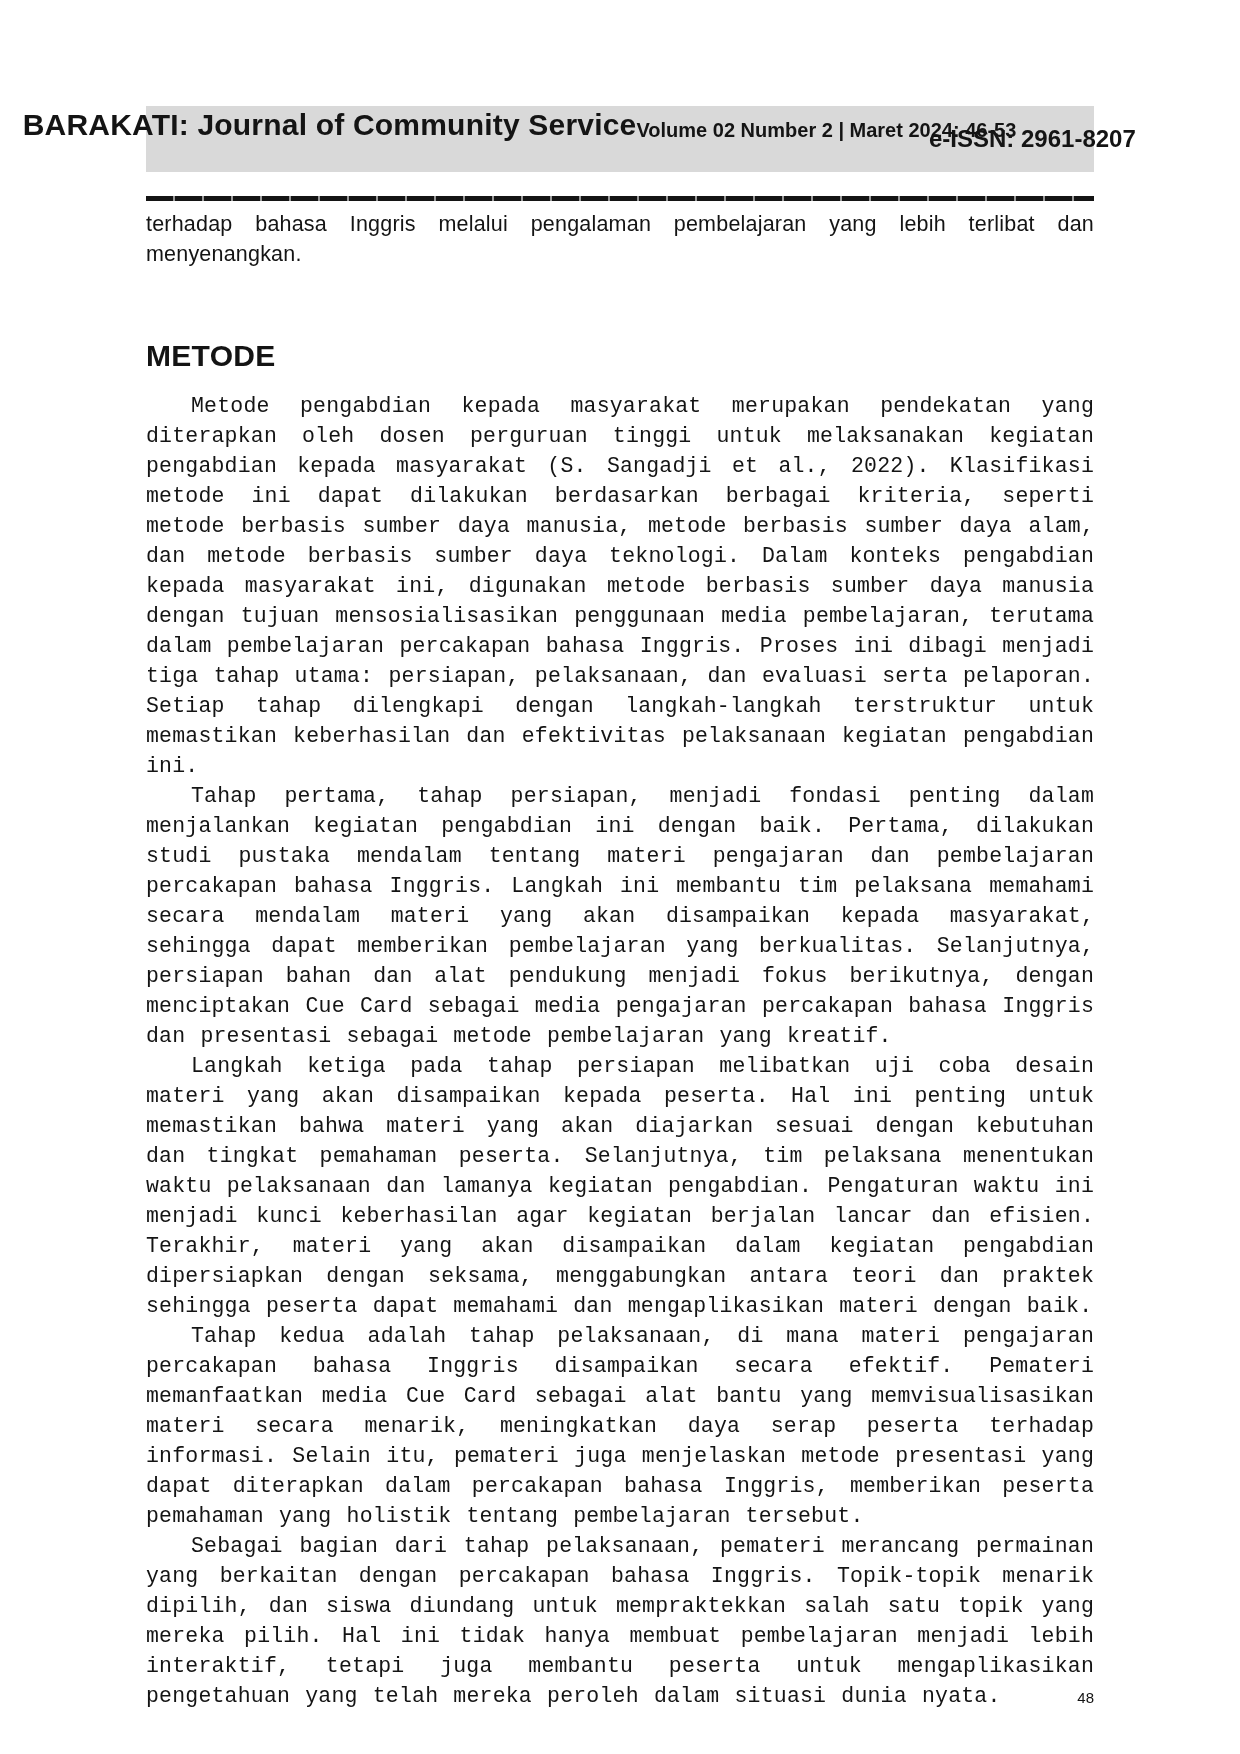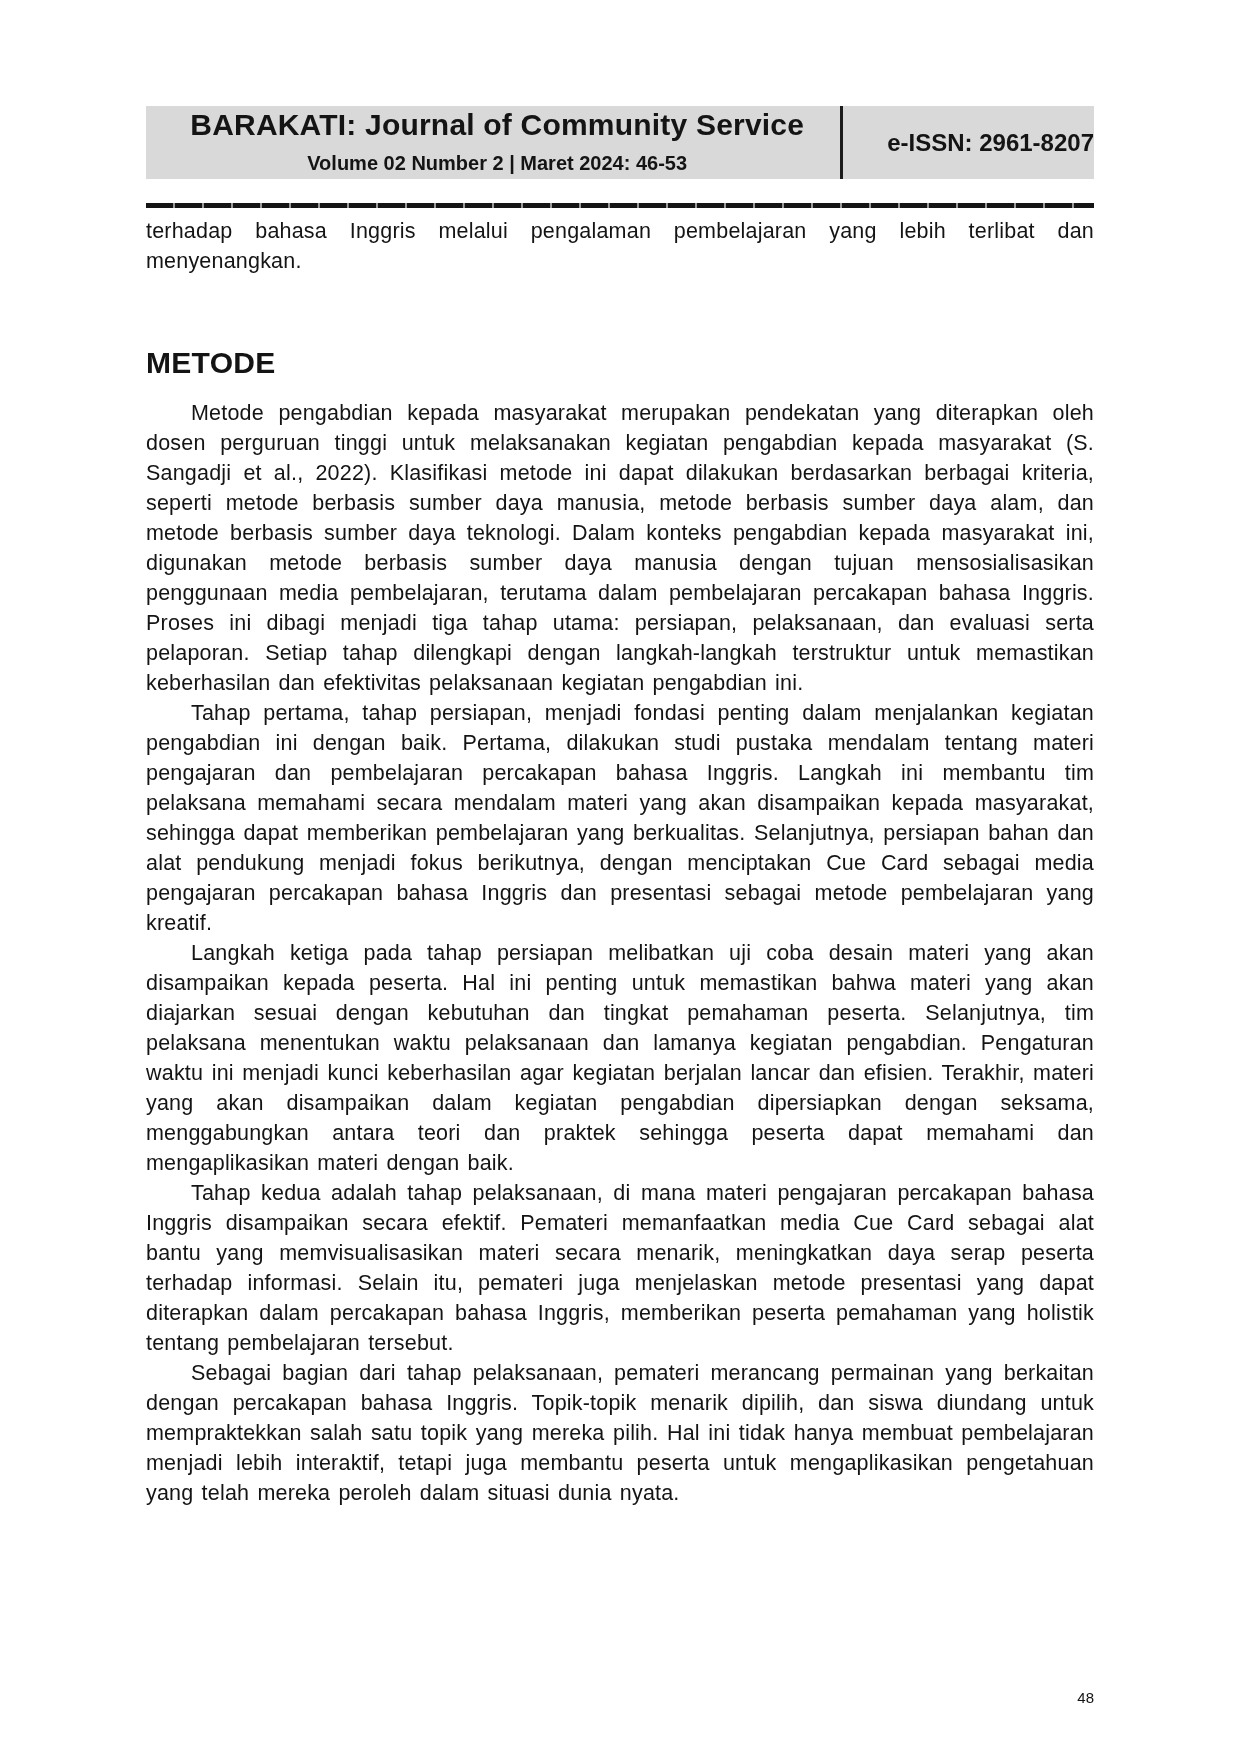--- a/index.html
+++ b/index.html
@@ -32,21 +32,21 @@
     display: flex;
     flex-direction: row;
     align-items: stretch;
     box-sizing: border-box;
   }
   .header-left {
     width: 739px;
     box-sizing: border-box;
     padding: 2px 0 4px 8px;
     display: flex;
-    flex-direction: column;
+    flex-direction: row;
     justify-content: center;
   }
   .journal-title {
     font-size: 30px;
     font-weight: bold;
     letter-spacing: 0.2px;
     text-align: center;
     line-height: 1.1;
     white-space: nowrap;
   }
@@ -98,20 +98,21 @@
     margin-top: 0;
   }
   .section-heading {
     font-size: 30px;
     font-weight: bold;
     letter-spacing: 0.3px;
     margin: 70px 0 18px 0;
   }
   .indented {
     text-indent: 45px;
+    font-family: Liberation Mono, monospace;
   }
   
   .page-number {
     position: absolute;
     right: 146px;
     bottom: 48px;
     font-size: 15px;
     color: #141414;
   }
 </style>

